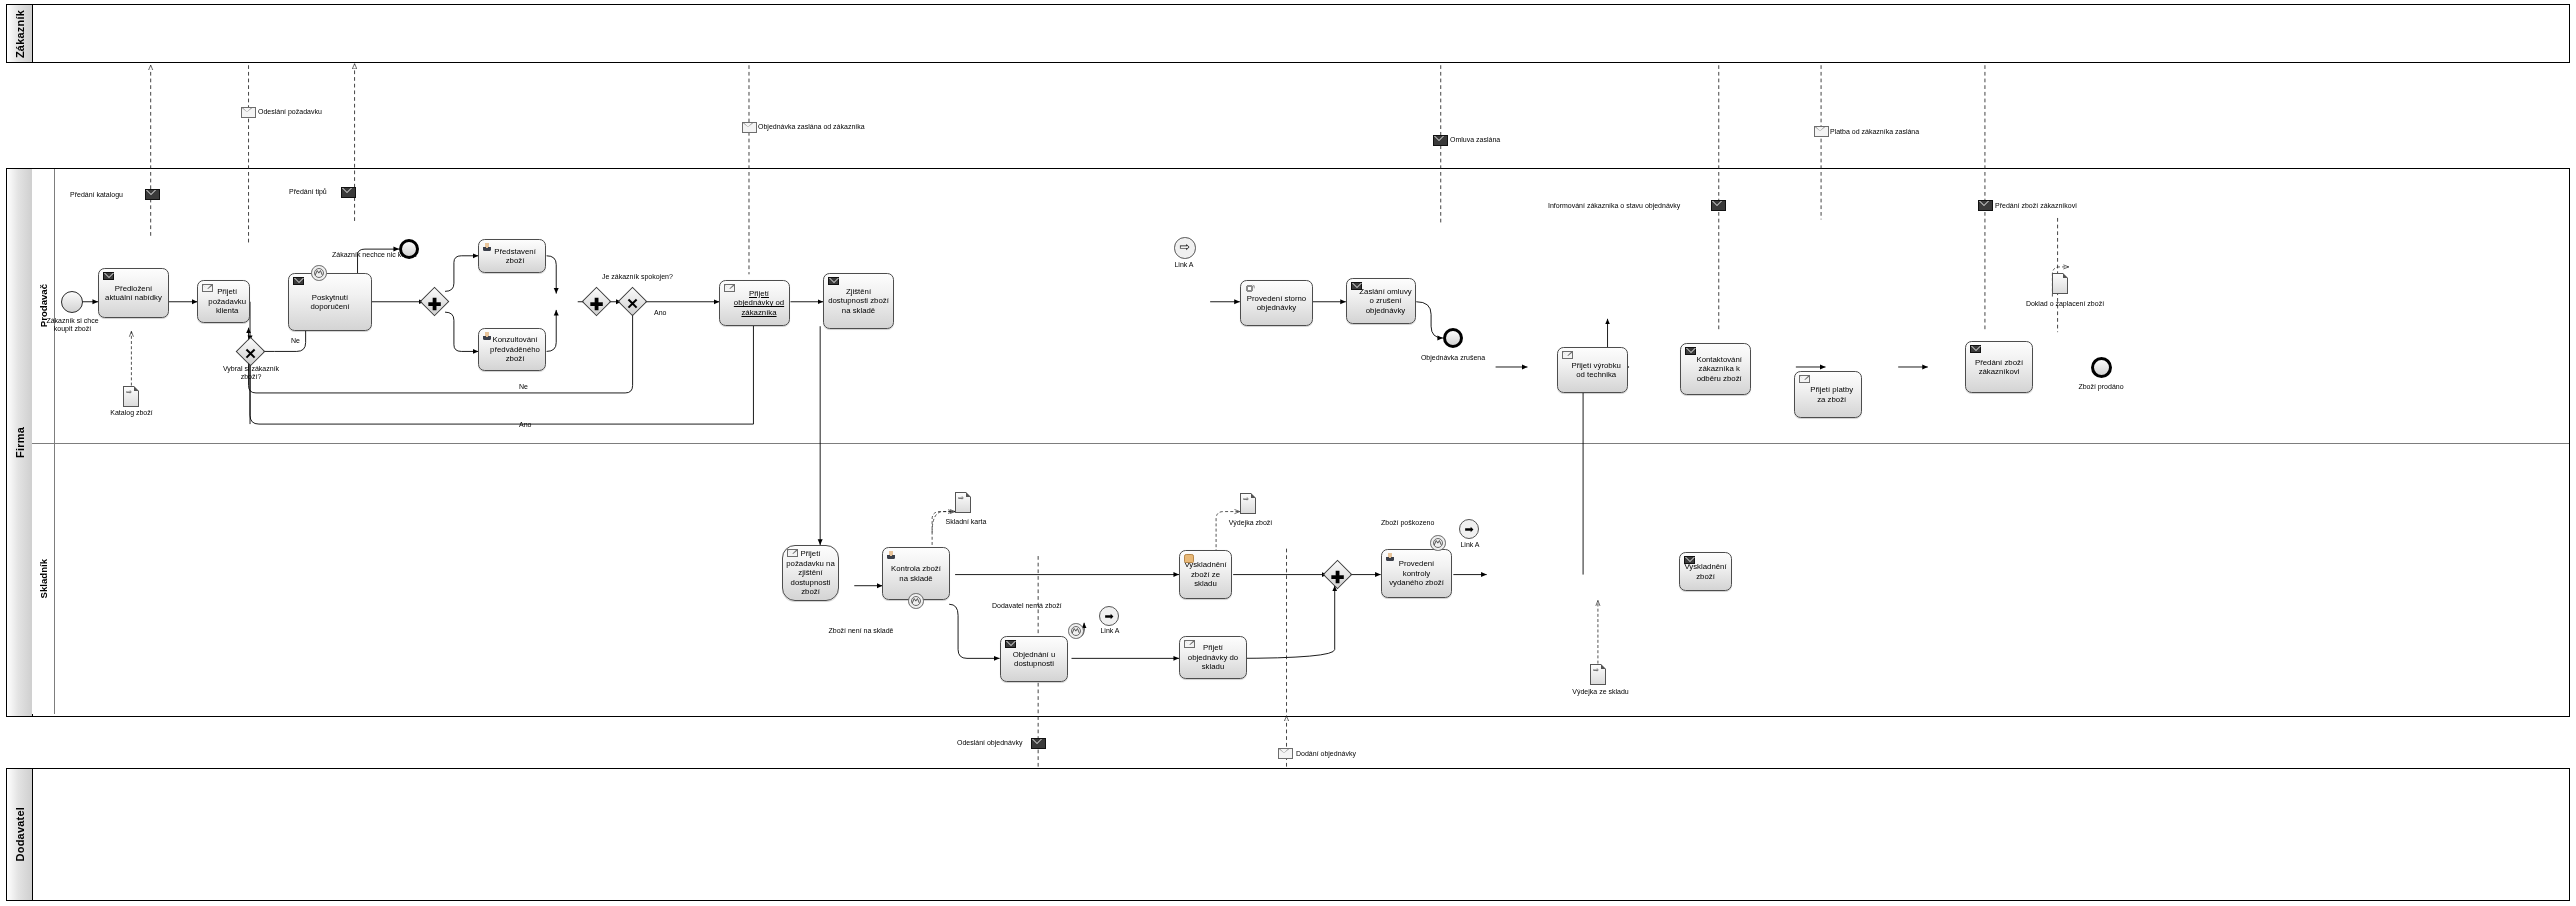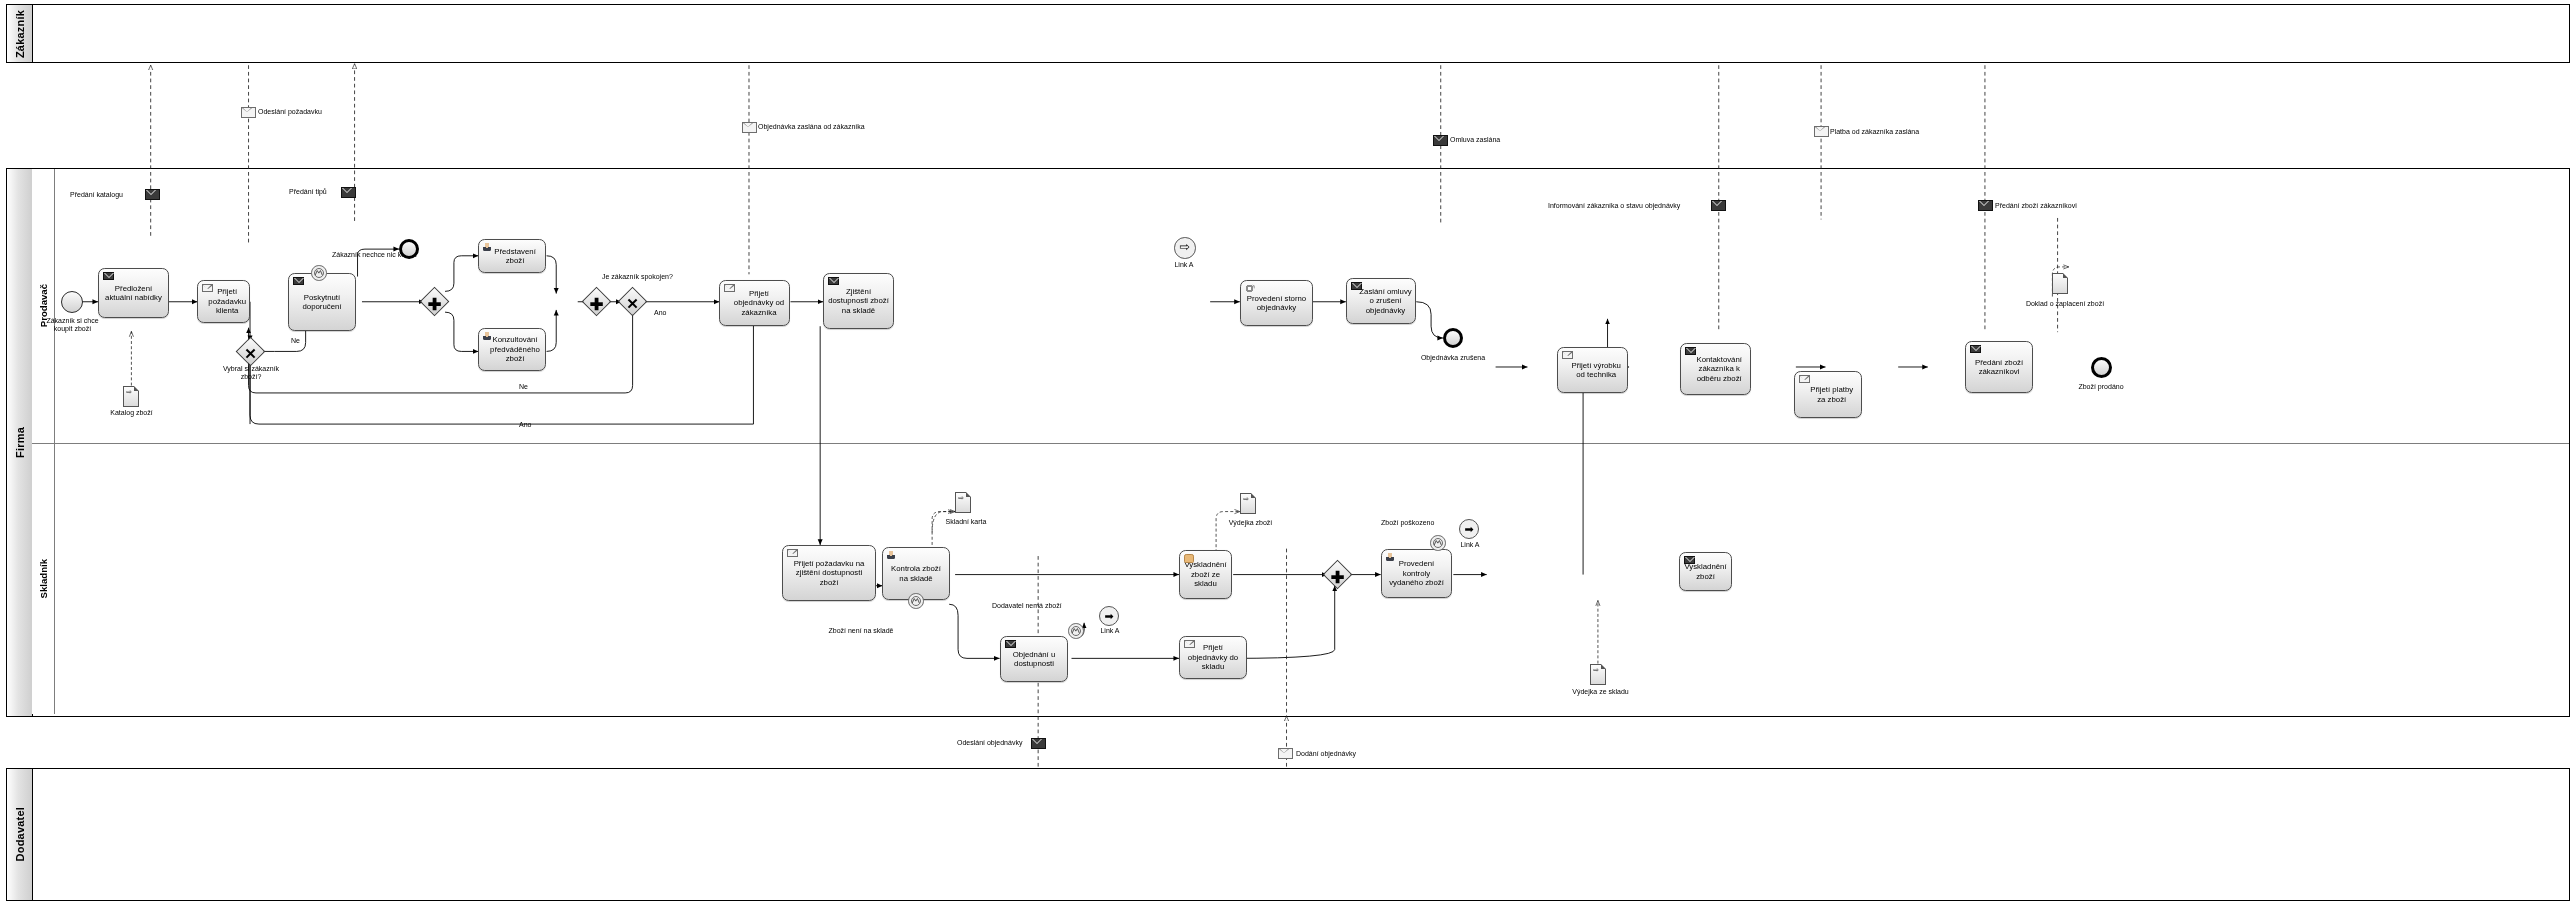--- a/index.html
+++ b/index.html
@@ -222,21 +222,21 @@
     <span class="marker"><i class="env light"></i></span>
     <span class="tlabel" style="padding-left:7.4px;">Přijetí požadavku klienta</span>
   </div>
 
   <div class="gw" style="left:240px;top:341px;">
     <span class="sym" style="font-size:15px;">✕</span>
   </div>
   <div class="lbl ctr" style="left:219px;top:365px;width:64px;white-space:normal;">Vybral si zákazník zboží?</div>
   <div class="lbl" style="left:291px;top:337px;">Ne</div>
 
-  <div class="task" style="left:288px;top:273px;width:68px;height:58px;">
+  <div class="task" style="left:288px;top:273px;width:84px;height:58px;">
     <span class="marker"><i class="env dark"></i></span>
     <span class="tlabel">Poskytnutí doporučení</span>
   </div>
   <div class="bev" style="left:311px;top:265px;">
     <svg class="zz" viewBox="0 0 21 21">
       <path d="M5,14 L8,7 L10.5,11 L13,7 L16,14" fill="none" stroke="#444" stroke-width="1.4"></path>
     </svg>
   </div>
   <div class="lbl" style="left:332px;top:251px;">Zákazník nechce nic koupit</div>
   <div class="ev end" style="left:399px;top:239px;width:20px;height:20px;"></div>
@@ -262,21 +262,21 @@
 
   <div class="gw" style="left:622px;top:291px;">
     <span class="sym" style="font-size:15px;">✕</span>
   </div>
   <div class="lbl" style="left:602px;top:273px;">Je zákazník spokojen?</div>
   <div class="lbl" style="left:654px;top:309px;">Ano</div>
   <div class="lbl" style="left:519px;top:421px;">Ano</div>
 
   <div class="task" style="left:719px;top:280px;width:71px;height:46px;">
     <span class="marker"><i class="env light"></i></span>
-    <span class="tlabel" style="padding-left:9px;">Přijetí objednávky od zákazníka</span>
+    <span class="tlabel" style="padding-left:9px;text-decoration:underline;">Přijetí objednávky od zákazníka</span>
   </div>
 
   <div class="task" style="left:823px;top:273px;width:71px;height:56px;">
     <span class="marker"><i class="env dark"></i></span>
     <span class="tlabel">Zjištění dostupnosti zboží na skladě</span>
   </div>
 
   <div class="ev link" style="left:1174px;top:237px;width:21.5px;height:21.5px;">
     <span style="font-size:12.6px;line-height:12.6px;">⇨</span>
   </div>
@@ -311,21 +311,21 @@
     <span class="marker"><i class="env dark"></i></span>
     <span class="tlabel">Předání zboží zákazníkovi</span>
   </div>
 
   <div class="dobj" style="left:2052px;top:273px;"></div>
   <div class="lbl ctr" style="left:2002px;top:300px;width:126px;">Doklad o zaplacení zboží</div>
 
   <div class="ev end" style="left:2091px;top:357px;width:21px;height:21px;"></div>
   <div class="lbl ctr" style="left:2064px;top:383px;width:74px;">Zboží prodáno</div>
 
-  <div class="task" style="left:782px;top:545px;width:94px;height:56px;">
+  <div class="task" style="left:782px;top:545px;width:57px;height:56px;border-radius:13px;">
     <span class="marker"><i class="env light"></i></span>
     <span class="tlabel">Přijetí požadavku na zjištění dostupnosti zboží</span>
   </div>
 
   <div class="task" style="left:882px;top:547px;width:68px;height:53px;text-align:center;">
     <span class="marker"><i class="usericon"></i></span>
     <span class="tlabel">Kontrola zboží na skladě</span>
   </div>
   <div class="bev" style="left:908px;top:593px;">
     <svg class="zz" viewBox="0 0 21 21">

